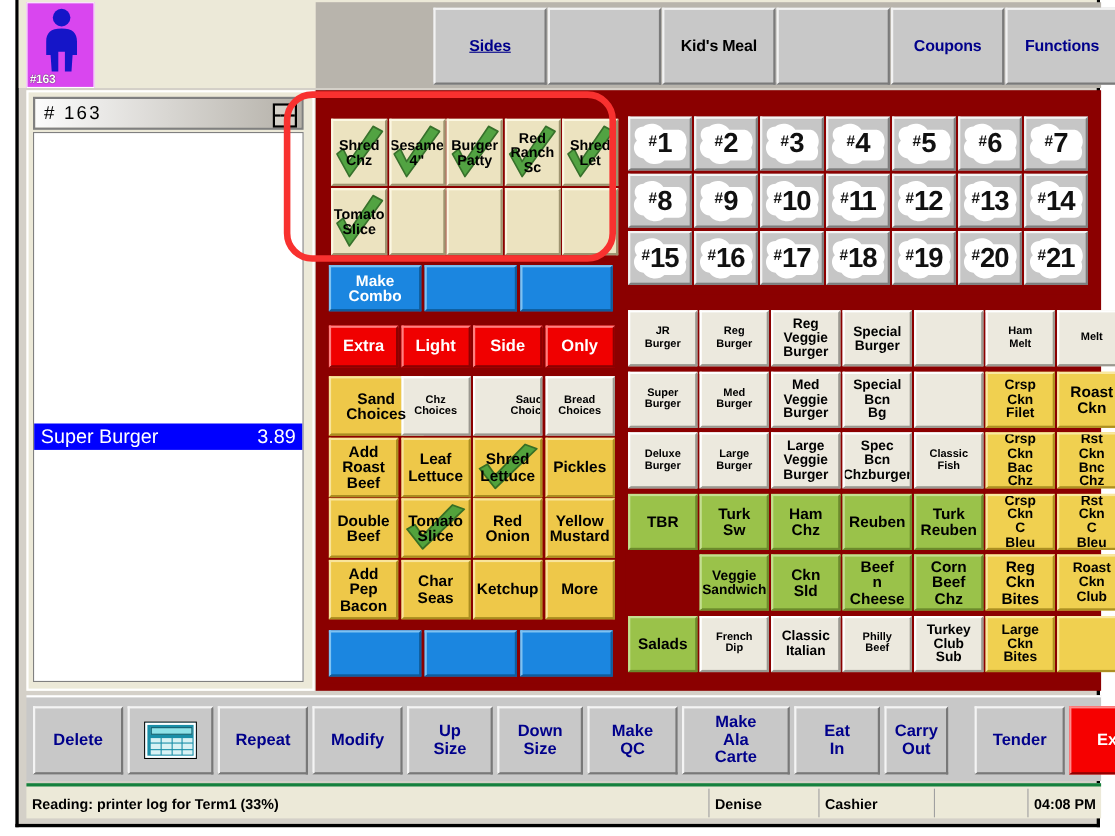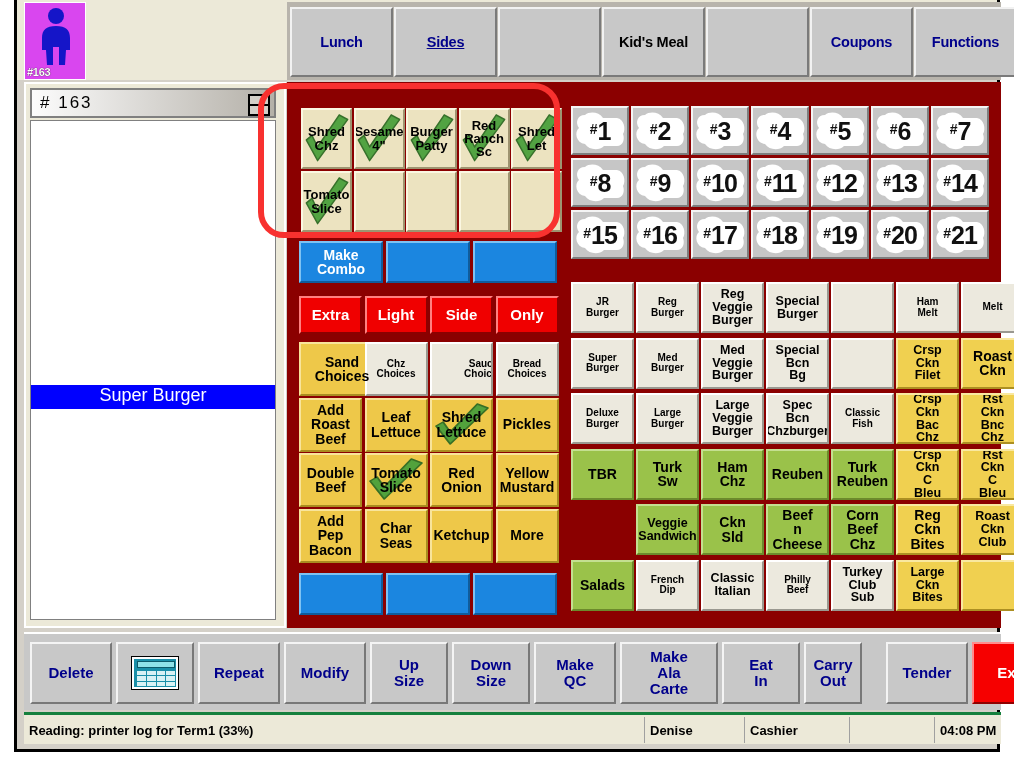--- a/index.html
+++ b/index.html
@@ -129,23 +129,20 @@
 
       <div class="avatar">
         <svg width="40" height="62" viewBox="0 0 40 62">
           <circle cx="20" cy="9" r="8" fill="#1515c8"></circle>
           <path d="M20 19 C10 19 6 23 6 31 L6 43 L10 43 L11 58 L17 58 L17 40 L23 40 L23 58 L29 58 L30 43 L34 43 L34 31 C34 23 30 19 20 19 Z" fill="#1515c8"></path>
         </svg>
         <span class="anum">#163</span>
       </div>
 
       <div class="cats" id="cats">
-          <div class="cat" style="left: 3px; width: 103px;">
-            <span>Lunch</span>
-          </div>
           <div class="cat" style="left: 107px; width: 103px; text-decoration: underline;">
             <span>Sides</span>
           </div>
           <div class="cat" style="left: 211px; width: 103px;">
             <span></span>
           </div>
           <div class="cat dark" style="left: 315px; width: 103px;">
             <span>Kid's Meal</span>
           </div>
           <div class="cat" style="left: 419px; width: 103px;">
@@ -164,21 +161,21 @@
       <div class="orderhdr">
         <span># 163</span>
         <span class="hdrbtn">
           <i></i>
             <i></i>
             <i></i>
             <i></i>
         </span>
       </div>
       <div class="orderlist" id="orderlist">
-          <div class="olrow sel" style="top: 264px; flex-direction: column;">
+          <div class="olrow sel" style="top: 264px;">
             <span>Super Burger</span>
             <span>3.89</span>
           </div>
         </div>
     </div>
 
     <div class="rightarea">
       <div class="grp" id="tray" style="left: 10px; top: 22px; width: 268px; height: 133px;">
           <div class="btn bcream" style="left: 4px; top: 4px; width: 51px; height: 61px;">
             <svg class="chk" viewBox="0 0 100 100" preserveAspectRatio="none">

